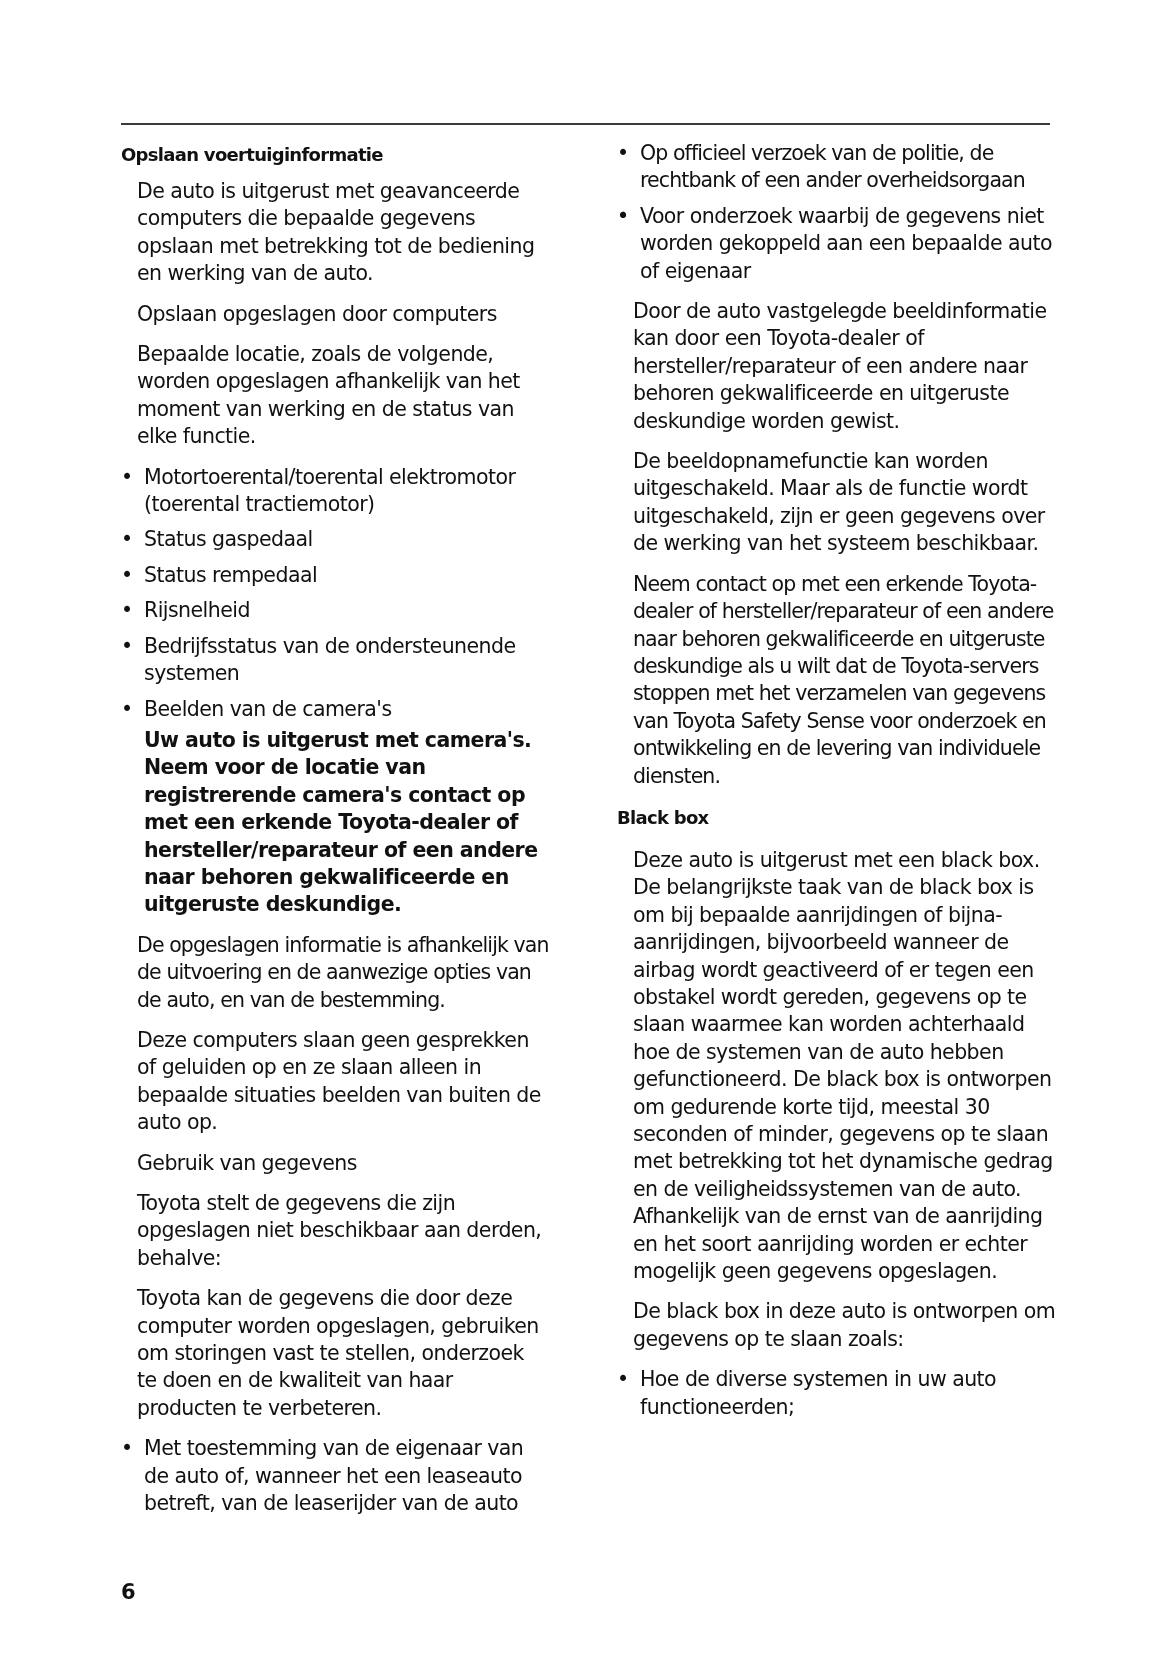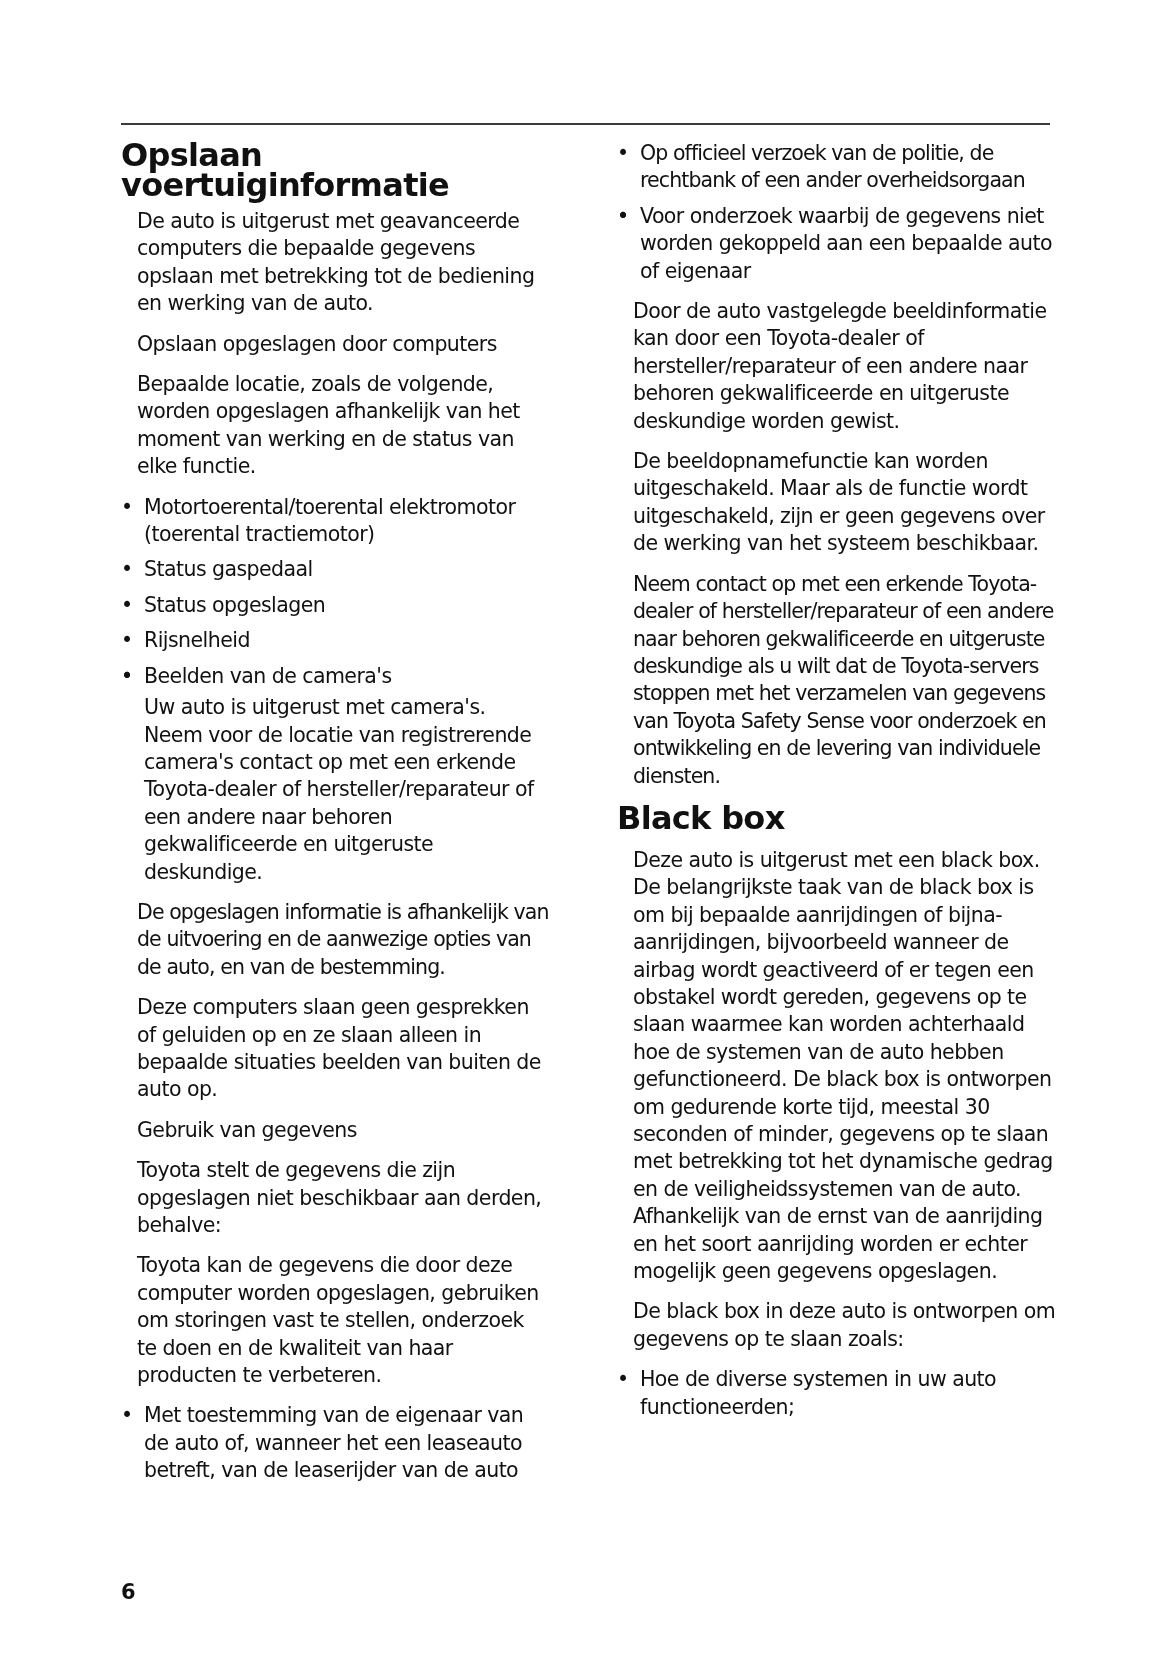--- a/index.html
+++ b/index.html
@@ -13,53 +13,53 @@
     background: #3a3a3a;
   }
   .col {
     position: absolute; top: 140px; width: 428px;
     font-size: 20.5px; line-height: 27.4px; letter-spacing: -0.55px;
   }
   .col.left { left: 121px; }
   .col.right { left: 617px; width: 440px; }
   h2 {
     font-family: "DejaVu Sans", sans-serif;
-    font-weight: bold; font-size: 32px; line-height: 30px;
+    font-weight: bold; font-size: 18px; line-height: 30px;
     margin: 0 0 8px 0; letter-spacing: -0.7px;
   }
   p { margin: 0 0 13px 16px; }
   ul { list-style: none; margin: 0; padding: 0; }
   li { position: relative; padding-left: 23px; margin: 0 0 8px 0; }
   li .bullet {
     position: absolute; left: 0; top: 0; width: 14px;
   }
-  li .sub { display: block; margin-top: 4px; }
+  li .sub { display: block; margin-top: 4px; font-weight: bold; }
   .tight { letter-spacing: -0.9px; }
   .page-num {
     position: absolute; left: 121px; top: 1580px;
     font-weight: bold; font-size: 21px;
   }
   .right h2.black-box { margin-bottom: 14px; }
 </style>
 </head>
 <body>
 
 <div class="rule"></div>
 
 <div class="col left">
   <h2>Opslaan voertuiginformatie</h2>
   <p>De auto is uitgerust met geavanceerde computers die bepaalde gegevens opslaan met betrekking tot de bediening en werking van de auto.</p>
   <p>Opslaan opgeslagen door computers</p>
   <p>Bepaalde locatie, zoals de volgende, worden opgeslagen afhankelijk van het moment van werking en de status van elke functie.</p>
   <ul style="margin-bottom:13px;">
     <li><span class="bullet">•</span><span>Motortoerental/toerental elektromotor (toerental tractiemotor)</span></li>
     <li><span class="bullet">•</span><span>Status gaspedaal</span></li>
-    <li><span class="bullet">•</span><span>Status opgeslagen</span></li>
+    <li><span class="bullet">•</span><span>Status rempedaal</span></li>
     <li><span class="bullet">•</span><span>Rijsnelheid</span></li>
-    <li><span class="bullet">•</span></li>
+    <li><span class="bullet">•</span><span>Bedrijfsstatus van de ondersteunende systemen</span></li>
     <li><span class="bullet">•</span><span>Beelden van de camera's</span><span class="sub">Uw auto is uitgerust met camera's. Neem voor de locatie van registrerende camera's contact op met een erkende Toyota-dealer of hersteller/reparateur of een andere naar behoren gekwalificeerde en uitgeruste deskundige.</span></li>
   </ul>
   <p class="tight">De opgeslagen informatie is afhankelijk van de uitvoering en de aanwezige opties van de auto, en van de bestemming.</p>
   <p>Deze computers slaan geen gesprekken of geluiden op en ze slaan alleen in bepaalde situaties beelden van buiten de auto op.</p>
   <p>Gebruik van gegevens</p>
   <p>Toyota stelt de gegevens die zijn opgeslagen niet beschikbaar aan derden, behalve:</p>
   <p>Toyota kan de gegevens die door deze computer worden opgeslagen, gebruiken om storingen vast te stellen, onderzoek te doen en de kwaliteit van haar producten te verbeteren.</p>
   <ul>
     <li><span class="bullet">•</span><span>Met toestemming van de eigenaar van de auto of, wanneer het een leaseauto betreft, van de leaserijder van de auto</span></li>
   </ul>

